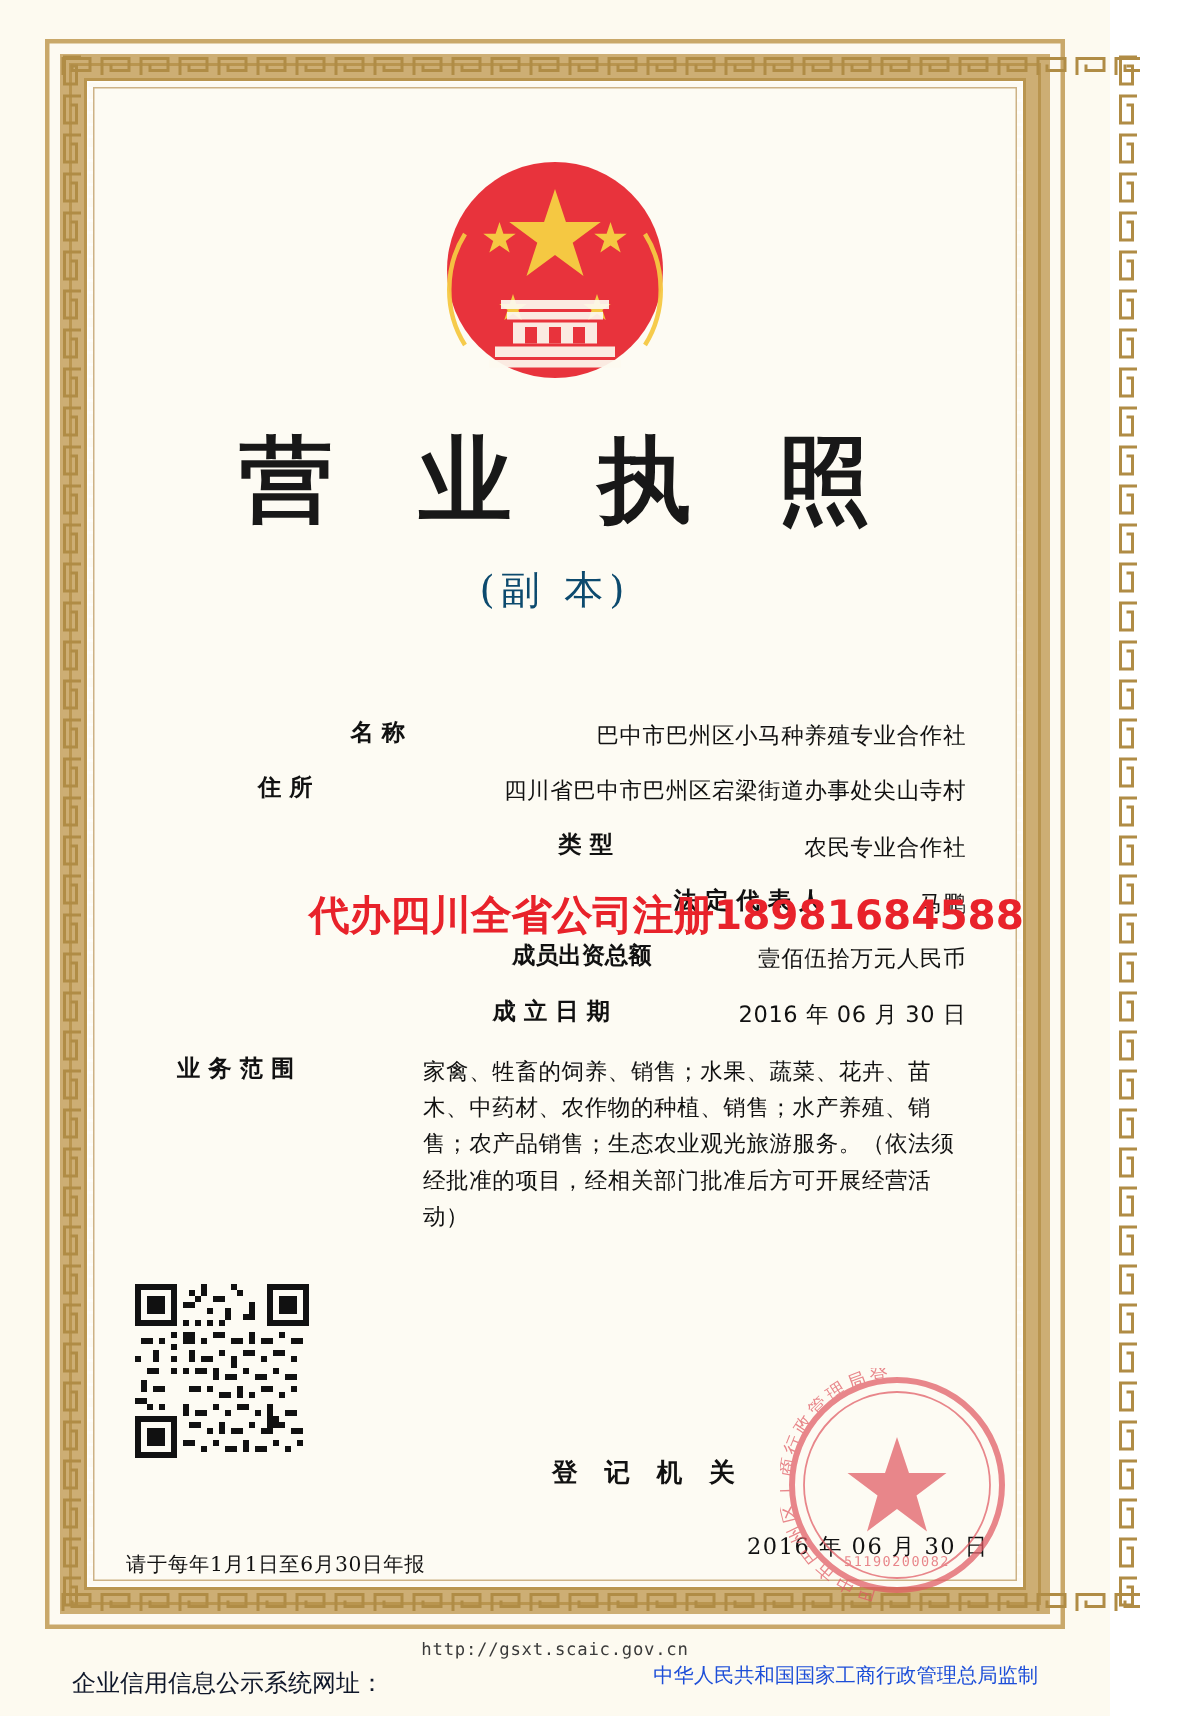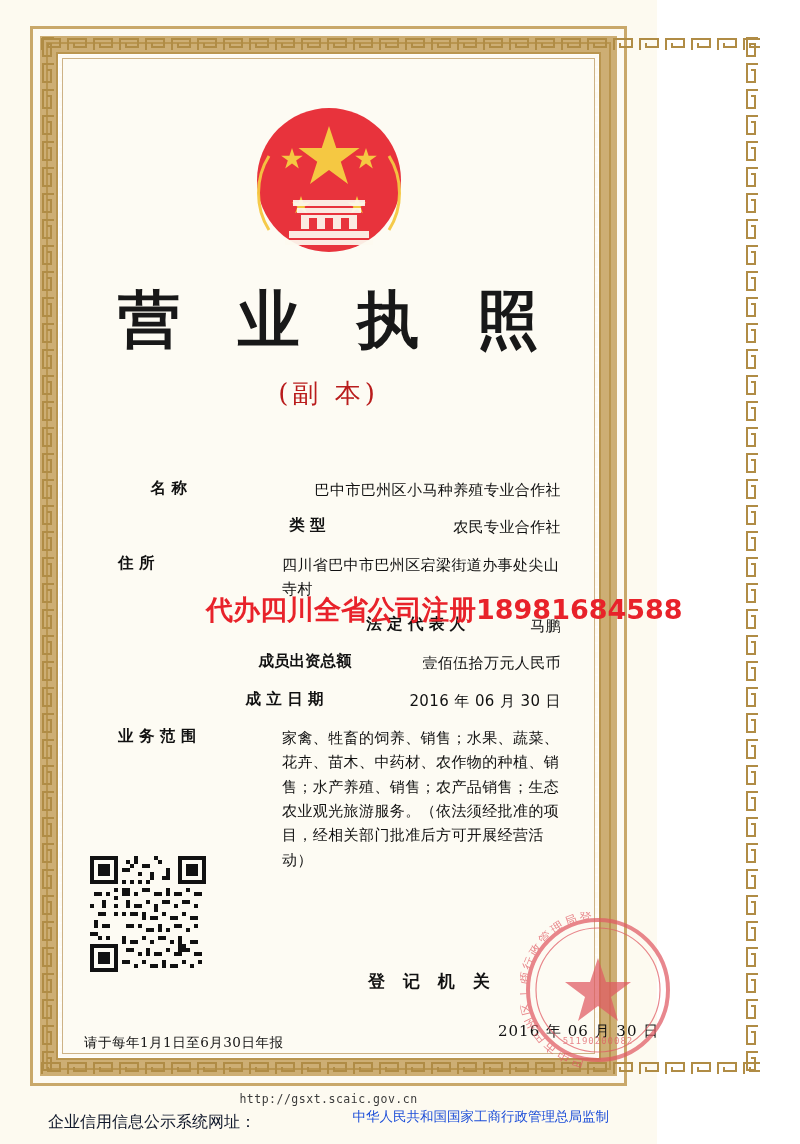--- a/index.html
+++ b/index.html
@@ -5,21 +5,21 @@
   * { box-sizing: border-box; }
   html, body { margin: 0; padding: 0; }
   body {
     width: 800px; height: 1144px;
     background: #ffffff;
     font-family: "DejaVu Sans", sans-serif;
     overflow: hidden;
   }
   .page {
     position: relative;
-    width: 657px; height: 1144px;
+    width: 740px; height: 1144px;
     background: #fdfaf0;
   }
   
   .frame-outer {
     position: absolute;
     left: 30px; top: 26px; right: 30px; bottom: 58px;
     border: 3px solid #c9a86a;
     background: #fdfaf2;
   }
   .frame-greek {
@@ -71,21 +71,21 @@
     letter-spacing: 18px;
     color: #181818;
     text-indent: 18px;
   }
   .doc-subtitle {
     position: absolute;
     left: 0; right: 0; top: 376px;
     text-align: center;
     font-family: "DejaVu Serif", serif;
     font-size: 26px;
-    color: #b91c1c;
+    color: #0c4a6e;
     letter-spacing: 4px;
   }
   .credit-code {
     position: absolute;
     right: 108px; top: 430px;
     font-family: "DejaVu Serif", serif;
     font-size: 15.5px;
     color: #141414;
     letter-spacing: 1px;
     white-space: nowrap;
@@ -272,26 +272,26 @@
   <div class="doc-title">营 业 执 照</div>
   <div class="doc-subtitle">(副  本)</div>
 
 
   <div class="fields">
     <div class="row">
       <div class="key">名        称</div>
       <div class="val">巴中市巴州区小马种养殖专业合作社</div>
     </div>
     <div class="row">
+      <div class="key">住        所</div>
+      <div class="val">四川省巴中市巴州区宕梁街道办事处尖山寺村</div>
+    </div>
+    <div class="row">
       <div class="key">类        型</div>
       <div class="val">农民专业合作社</div>
-    </div>
-    <div class="row">
-      <div class="key">住        所</div>
-      <div class="val">四川省巴中市巴州区宕梁街道办事处尖山寺村</div>
     </div>
     <div class="row">
       <div class="key tight">法 定 代 表 人</div>
       <div class="val">马鹏</div>
     </div>
     <div class="row">
       <div class="key tight">成员出资总额</div>
       <div class="val">壹佰伍拾万元人民币</div>
     </div>
     <div class="row">

